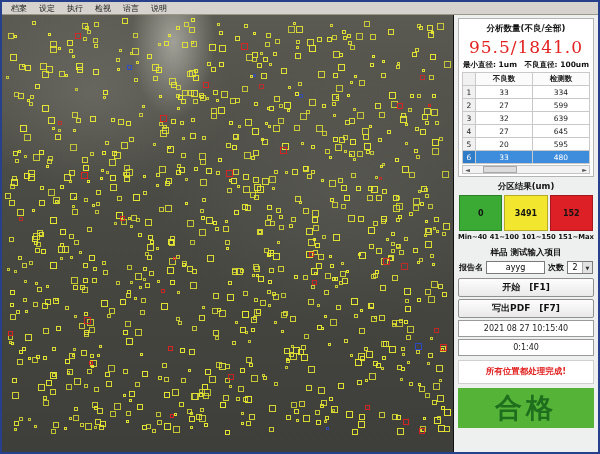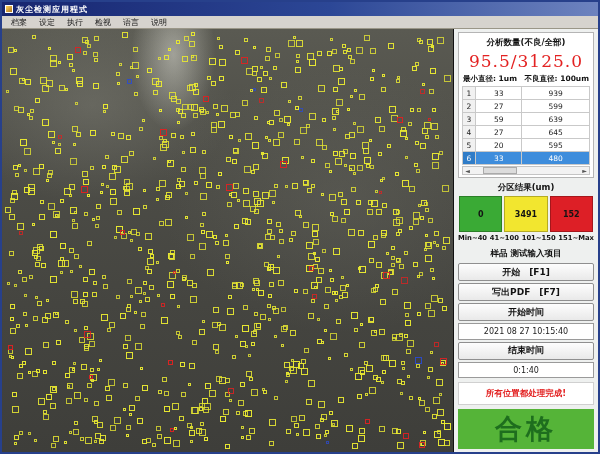--- a/index.html
+++ b/index.html
@@ -49,24 +49,20 @@
   .status-box { background:#fff; border:1px solid #d0d0d0; height:24px; display:flex; align-items:center; justify-content:center; margin-top:2px; }
   .status-text { font-size:8.5px; font-weight:bold; color:#e32222; }
   .result-box { margin-top:2px; height:40px; display:flex; align-items:center; justify-content:center; flex:0 0 auto; }
   .result-text { font-size:27px; font-weight:bold; color:#1e6e1e; letter-spacing:4px; }
 </style>
 </head>
 <body>
 
 <div class="window">
 
-  <div class="titlebar">
-    <span class="app-icon"></span>
-    <span class="title-text">灰尘检测应用程式</span>
-  </div>
 
   <div class="menubar">
     <span class="menu-item">档案</span>
     <span class="menu-item">设定</span>
     <span class="menu-item">执行</span>
     <span class="menu-item">检视</span>
     <span class="menu-item">语言</span>
     <span class="menu-item">说明</span>
   </div>
 
@@ -1061,40 +1057,45 @@
           <div class="det" style="width: 5px; height: 5px; left: 124.935px; top: 50.3879px; border-color: rgb(43, 75, 208); opacity: 0.89;"></div>
           <div class="det" style="width: 3px; height: 3px; left: 251.276px; top: 58.8261px; border-color: rgb(43, 75, 208); opacity: 0.79;"></div>
           <div class="det" style="width: 4px; height: 4px; left: 296.549px; top: 79.0262px; border-color: rgb(43, 75, 208); opacity: 0.78;"></div>
         </div>
     </div>
 
     <div class="side">
 
       <div class="card">
         <div class="sec-title">分析数量(不良/全部)</div>
-        <div class="big-value">95.5/3125.0</div>
+        <div class="big-value">95.5/1841.0</div>
         <div class="diam-row">
           <span>最小直径: 1um</span>
           <span>不良直径: 100um</span>
         </div>
         <table class="res">
           <tbody>
+              <tr>
+            <th class="idx"></th>
+            <th>不良数</th>
+            <th>检测数</th>
+          </tr>
           <tr>
             <td class="idx">1</td>
             <td>33</td>
-            <td>939</td>
+            <td>334</td>
           </tr>
           <tr>
             <td class="idx">2</td>
             <td>27</td>
             <td>599</td>
           </tr>
           <tr>
             <td class="idx">3</td>
-            <td>59</td>
+            <td>32</td>
             <td>639</td>
           </tr>
           <tr>
             <td class="idx">4</td>
             <td>27</td>
             <td>645</td>
           </tr>
           <tr>
             <td class="idx">5</td>
             <td>20</td>
@@ -1126,27 +1127,34 @@
         <div class="bin-labels">
           <span>Min~40</span>
           <span>41~100</span>
           <span>101~150</span>
           <span>151~Max</span>
         </div>
       </div>
 
       <div>
         <div class="sec-title">样品 测试输入项目</div>
+        <div class="input-row">
+          <span class="lbl">报告名</span>
+          <input class="txt-input" type="text" value="ayyg" style="">
+          <span class="lbl">次数</span>
+          <span class="dropdown">
+            <span class="dd-val">2</span>
+            <span class="dd-arrow">▼</span>
+          </span>
+        </div>
       </div>
 
       <button class="btn">开始　[F1]</button>
       <button class="btn">写出PDF　[F7]</button>
-      <button class="btn">开始时间</button>
       <div class="field">2021 08 27 10:15:40</div>
-      <button class="btn">结束时间</button>
       <div class="field">0:1:40</div>
 
       <div class="status-box">
         <span class="status-text">所有位置都处理完成!</span>
       </div>
 
       <div class="result-box" id="result-box" style="background: rgb(85, 180, 56);">
         <span class="result-text">合格</span>
       </div>
 

